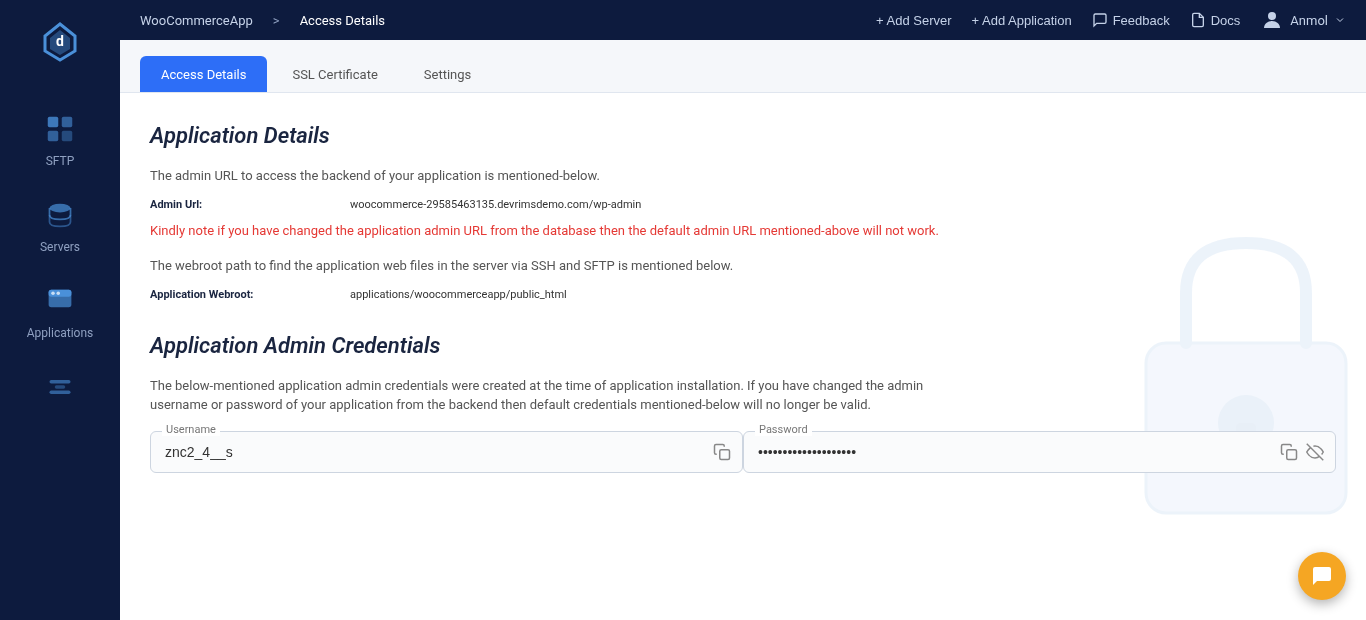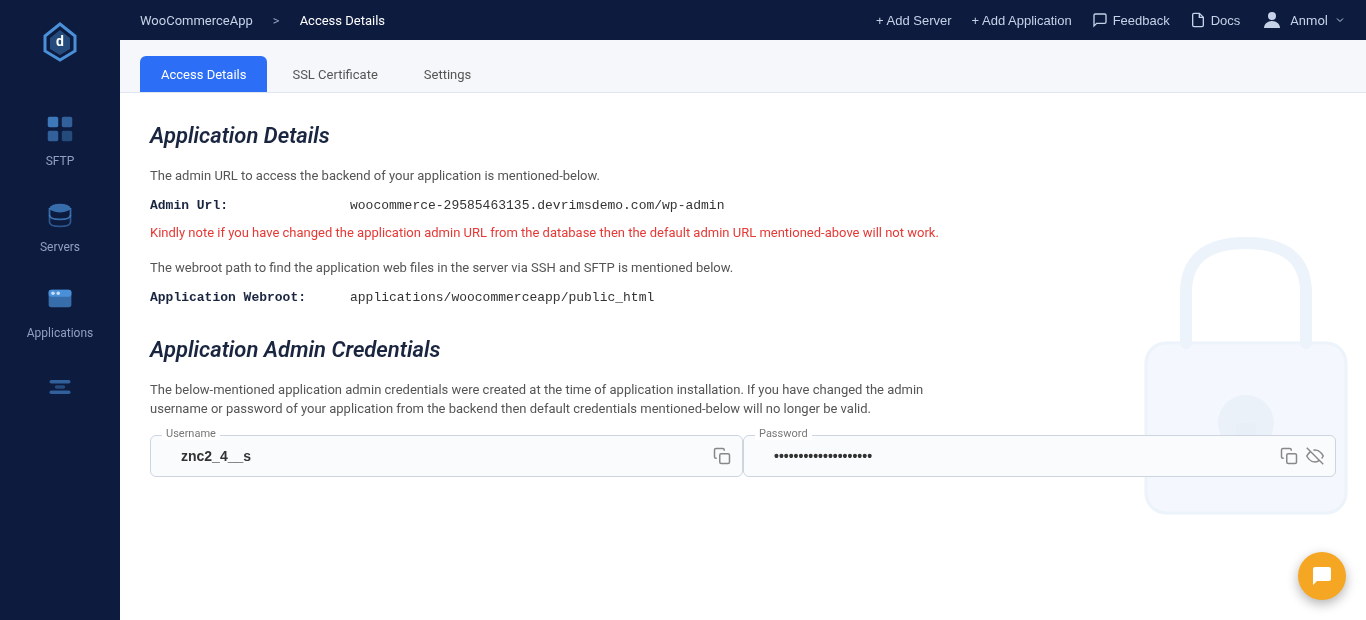--- a/index.html
+++ b/index.html
@@ -153,22 +153,21 @@
       font-size: 13px;
       color: #555;
       margin-bottom: 12px;
       line-height: 1.5;
     }
 
     .field-row {
       display: flex;
       align-items: center;
       margin-bottom: 10px;
-      font-size: 13px;
-      font-family: Liberation Mono, monospace;
+      font-size: 11px;
     }
     .field-label {
       font-weight: 700;
       color: #1a2540;
       width: 200px;
       flex-shrink: 0;
     }
     .field-value {
       color: #333;
     }
@@ -201,26 +200,25 @@
       background: #fff;
       font-size: 11px;
       color: #777;
       padding: 0 4px;
       z-index: 1;
     }
     .input-group input {
       width: 100%;
       border: 1px solid #cdd5e0;
       border-radius: 6px;
-      padding: 12px 45px 12px 30px;
+      padding: 12px 45px 12px 14px;
       font-size: 14px;
       color: #333;
       outline: none;
       background: #fafbfc;
-      font-weight: bold;
     }
     .input-group .input-icon {
       position: absolute;
       right: 12px;
       top: 50%;
       transform: translateY(-50%);
       display: flex;
       gap: 8px;
       align-items: center;
       color: #888;

